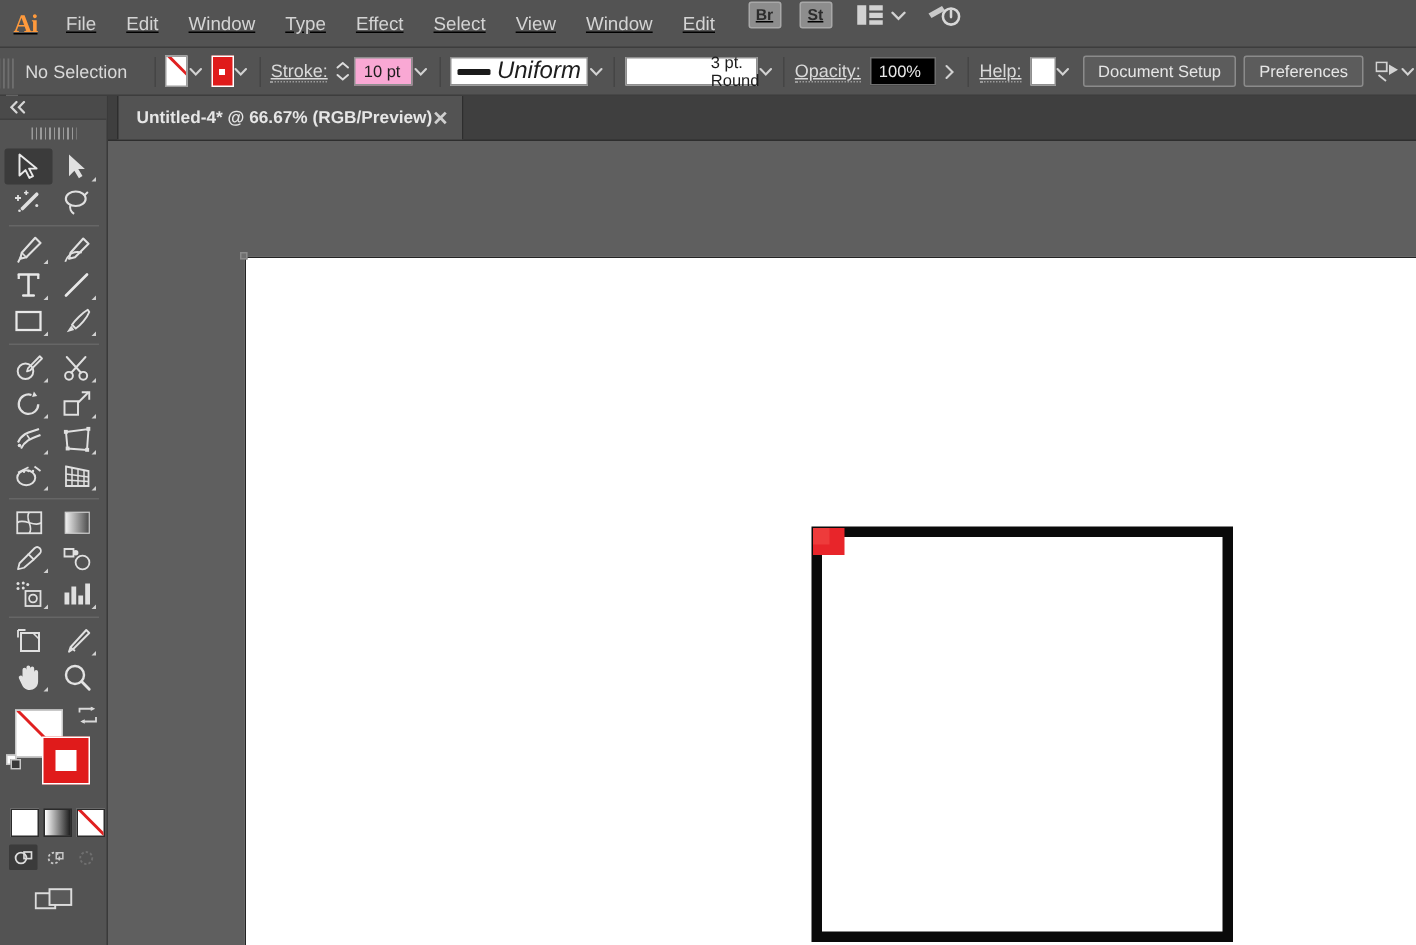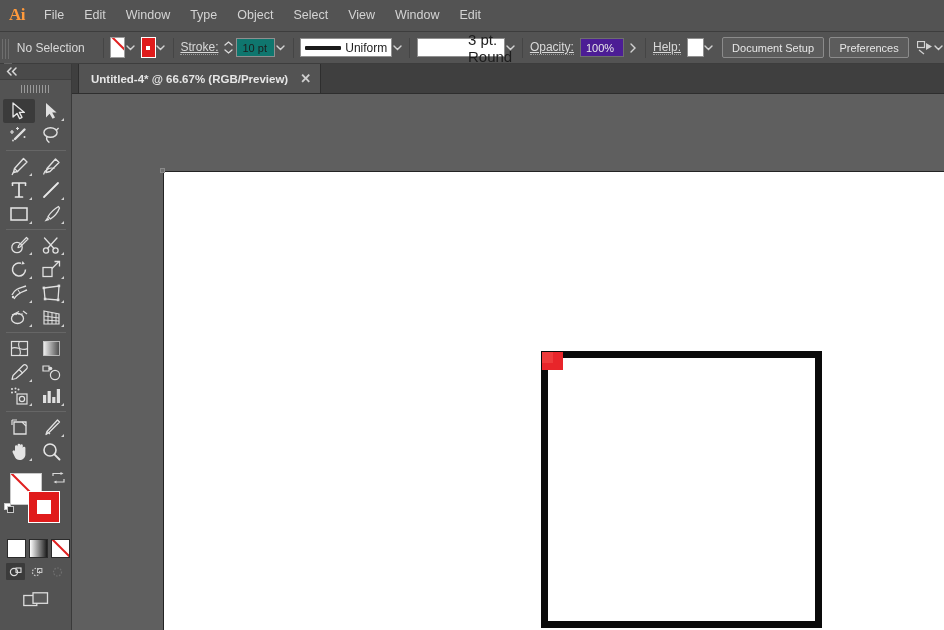--- a/index.html
+++ b/index.html
@@ -9,22 +9,23 @@
     background: #535353;
     font-family: "Liberation Sans", sans-serif;
     -webkit-font-smoothing: antialiased;
   }
   #app { position: relative; width: 944px; height: 630px; }
 
   
   .menubar {
     position: absolute; left: 0; top: 0; width: 944px; height: 32px;
     background: #535353;
-    display: flex; align-items: flex-end;
+    display: flex; align-items: flex-start;
     border-bottom: 1px solid #3d3d3d;
+    text-decoration: underline;
   }
   .ai-logo {
     width: 34px; height: 32px;
     display: flex; align-items: center; justify-content: center;
     color: #ff9a3c; font-weight: bold; font-size: 17px;
     font-family: "Liberation Serif", serif;
     letter-spacing: -0.5px;
   }
   .menu-item {
     padding: 0 10px; height: 32px; line-height: 32px;
@@ -78,42 +79,42 @@
                      box-shadow: inset 0 0 0 2px #e01b1b; }
   .swatch-style {
     width: 24px; height: 19px; background: #ffffff;
     border: 1px solid #8f8f8f; cursor: pointer;
   }
   .dd-arrow {
     width: 15px; height: 21px; display: flex; align-items: center; justify-content: center;
     cursor: pointer;
   }
   .field {
-    height: 19px; background: #0f766e; color: #1d1d1d; border: 1px solid #8f8f8f;
+    height: 19px; background: #f9a8d4; color: #1d1d1d; border: 1px solid #8f8f8f;
     display: flex; align-items: center; padding: 0 5px; font-size: 11px; cursor: text;
   }
   .field.dark {
-    background: #4c1d95; color: #e8e8e8; border: 1px solid #6e6e6e;
+    background: #000000; color: #e8e8e8; border: 1px solid #6e6e6e;
   }
   .stepper {
     width: 11px; height: 19px; display: flex; flex-direction: column;
     align-items: center; justify-content: center; gap: 3px; cursor: pointer;
   }
   .profile-field {
     width: 92px; height: 19px; background: #fff; border: 1px solid #8f8f8f;
     display: flex; align-items: center; padding: 0 4px; gap: 4px; cursor: pointer;
   }
   .profile-line { width: 38px; height: 4px; background: #1a1a1a; border-radius: 1px; }
-  .profile-field span { font-size: 12px; color: #1d1d1d; }
+  .profile-field span { font-size: 16px; color: #1d1d1d; font-style: italic; }
   .brush-field {
     width: 88px; height: 19px; background: #fff; border: 1px solid #8f8f8f;
     display: flex; align-items: center; justify-content: center; gap: 8px; cursor: pointer;
   }
   .brush-dot { width: 4px; height: 4px; background: #111; border-radius: 50%; }
-  .brush-field span { font-size: 15px; color: #1d1d1d; margin-left: 25px; }
+  .brush-field span { font-size: 11px; color: #1d1d1d; margin-left: 25px; }
   .btn {
     height: 21px; padding: 0 9px; background: #5c5c5c; color: #e6e6e6;
     border: 1px solid #8b8b8b; border-radius: 2px; font-size: 11px;
     display: flex; align-items: center; cursor: pointer; white-space: nowrap;
   }
   .opacity-val { width: 60px; }
   .arrow-right { margin-left: 4px; cursor: pointer; display:flex; align-items:center;}
 
   
   .tabbar {
@@ -122,21 +123,21 @@
     display: flex; align-items: flex-end;
   }
   .tabbar .grip2 {
     width: 12px; height: 30px;
     background-image: repeating-linear-gradient(to bottom,#636363 0 1px,transparent 1px 3px);
     background-size: 20px 3px; background-position: 4px 6px; background-repeat: repeat-y;
   }
   .doc-tab {
     margin-left: 66px; height: 29px;
     background: #535353; color: #e6e6e6; font-size: 11.5px; font-weight: bold;
-    display: flex; align-items: center; padding: 0 9px 0 12px; gap: 12px;
+    display: flex; align-items: center; padding: 0 9px 0 12px; 
     border-right: 1px solid #2e2e2e; border-left: 1px solid #2e2e2e;
     cursor: pointer;
     text-align: center;
   }
   .tab-close { color: #cfcfcf; font-size: 13px; cursor: pointer; line-height: 1;}
 
   
   .toolbar {
     position: absolute; left: 0; top: 64px; width: 72px; height: 566px;
     background: #535353; border-right: 1px solid #3a3a3a;
@@ -244,26 +245,50 @@
 <body>
 
 <div id="app">
 
   <div class="menubar">
     <div class="ai-logo">Ai</div>
     <div class="menu-item">File</div>
     <div class="menu-item">Edit</div>
     <div class="menu-item">Window</div>
     <div class="menu-item">Type</div>
-    <div class="menu-item">Object</div>
+    <div class="menu-item">Effect</div>
     <div class="menu-item">Select</div>
     <div class="menu-item">View</div>
     <div class="menu-item">Window</div>
     <div class="menu-item">Edit</div>
 
+    <div class="mb-right">
+      <div class="sq-btn">Br</div>
+      <div class="sq-btn">St</div>
+
+      <div class="ws-icon">
+        <svg width="18" height="14" viewBox="0 0 18 14">
+          <rect x="0.5" y="0.5" width="6" height="13" fill="#d2d2d2"></rect>
+          <rect x="8.5" y="0.5" width="9" height="3.5" fill="#d2d2d2"></rect>
+          <rect x="8.5" y="5.5" width="9" height="3.5" fill="#d2d2d2"></rect>
+          <rect x="8.5" y="10.5" width="9" height="3" fill="#d2d2d2"></rect>
+        </svg>
+        <svg class="chev" width="10" height="7" viewBox="0 0 10 7">
+          <path d="M1 1.5 L5 5.5 L9 1.5" stroke="#d2d2d2" stroke-width="1.6" fill="none" stroke-linecap="round"></path>
+        </svg>
+      </div>
+
+      <div class="srch-icon">
+        <svg width="24" height="20" viewBox="0 0 24 20">
+          <path d="M1 9 L10 4 L12 7 L3 12 Z" fill="#c9c9c9"></path>
+          <circle cx="16" cy="11" r="5.4" fill="none" stroke="#d8d8d8" stroke-width="1.7"></circle>
+          <path d="M16 7.2 L16 11.4" stroke="#d8d8d8" stroke-width="1.7" stroke-linecap="round"></path>
+        </svg>
+      </div>
+    </div>
   </div>
 
   <div class="controlbar">
     <div class="grip"></div>
 
     <div style="width:10px"></div>
     <div class="cb-label">No Selection</div>
 
     <div class="cb-sep" style="margin-left:18px"></div>
 

